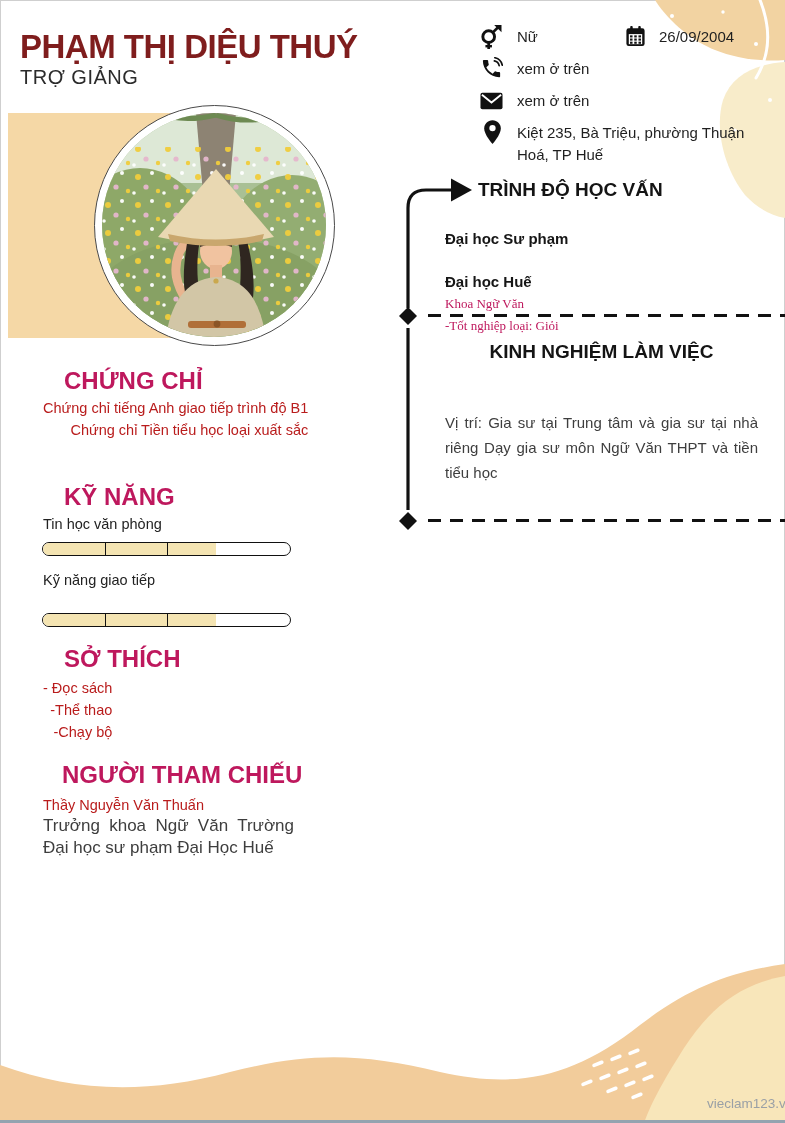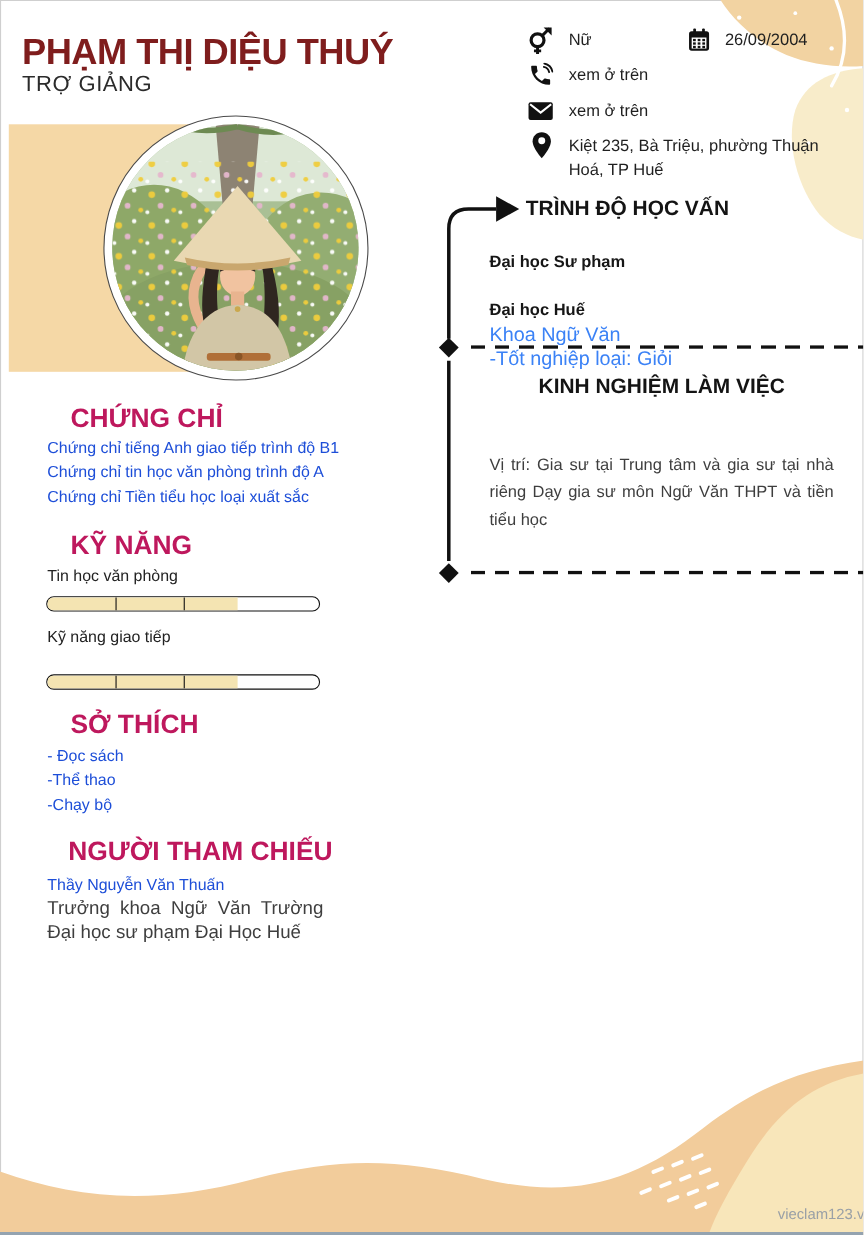--- a/index.html
+++ b/index.html
@@ -17,31 +17,31 @@
   .job-title{left:20px;top:66px;font-size:20px;font-weight:400;color:#2b2b2b;letter-spacing:0.5px;}
   
   .photo-ring{left:94px;top:105px;width:241px;height:241px;border-radius:50%;
     background:#fff;border:1.5px solid #4a4a4a;box-sizing:border-box;}
   .photo-svg{position:absolute;left:7px;top:7px;}
   
   .contact-icon{width:24px;height:24px;}
   .contact-text{font-size:15px;color:#1f1f1f;}
   
   .sec-h{font-size:24px;font-weight:700;color:#be185d;white-space:nowrap;}
-  .body-text{font-size:14.5px;color:#1d4ed8;line-height:22px;white-space:nowrap;}
+  .body-text{font-size:14.5px;color:#b91c1c;line-height:22px;white-space:nowrap;text-align:right;}
   .body-par{font-size:17px;color:#3e3e3e;line-height:21.5px;text-align:justify;}
   
   .skill-label{font-size:14.5px;color:#222;}
   .skill-bar{width:249px;height:14px;border:1.2px solid #111;border-radius:9px;
     background:#fff;overflow:hidden;position:relative;box-sizing:border-box;}
   .skill-fill{height:100%;background:#f4e4b2;}
   .skill-tick{position:absolute;top:0;width:1.5px;height:100%;background:#111;}
   
   .edu-bold{font-size:15px;font-weight:700;color:#161616;line-height:22px;white-space:nowrap;margin-top:21px;}
-  .edu-line{font-size:18px;color:#3b82f6;line-height:22px;white-space:nowrap;}
+  .edu-line{font-size:13px;color:#be185d;line-height:22px;white-space:nowrap;font-family:Liberation Serif, serif;}
   .dash-sep{height:3px;background:repeating-linear-gradient(90deg,#111 0 13px,transparent 13px 22px);}
   .exp-heading{font-size:19px;font-weight:700;color:#141414;text-align:center;}
   .edu-heading{font-size:19px;font-weight:700;color:#141414;white-space:nowrap;}
   
   .watermark{font-size:13.5px;color:#9aa0a6;white-space:nowrap;}
 </style>
 </head>
 <body>
 
 <div class="page">
@@ -168,21 +168,20 @@
 
   <svg class="abs contact-icon" style="left:483px;top:119px;width:19px;height:26px;" viewBox="0 0 24 32">
     <path d="M12,1 C5.9,1 1.5,5.6 1.5,11.5 C1.5,19.5 12,31 12,31 S22.5,19.5 22.5,11.5 C22.5,5.6 18.1,1 12,1 Z" fill="#111"></path>
     <circle cx="12" cy="11" r="4" fill="#fff"></circle>
   </svg>
   <div class="abs contact-text" style="left:517px;top:122px;width:252px;line-height:22px;white-space:normal;">Kiệt 235, Bà Triệu, phường Thuận Hoá, TP Huế</div>
 
   <div class="abs sec-h" style="left:64px;top:367px;">CHỨNG CHỈ</div>
   <div class="abs" style="left:43px;top:397px;">
     <div class="body-text">Chứng chỉ tiếng Anh giao tiếp trình độ B1</div>
-    <div class="body-text">Chứng chỉ tin học văn phòng trình độ A</div>
     <div class="body-text">Chứng chỉ Tiền tiểu học loại xuất sắc</div>
   </div>
 
   <div class="abs sec-h" style="left:64px;top:483px;">KỸ NĂNG</div>
   <div class="abs skill-label" style="left:43px;top:516px;">Tin học văn phòng</div>
   <div class="abs skill-bar" style="left:42px;top:542px;">
     <div class="skill-fill" style="width: 70%;"></div>
     <div class="skill-tick" style="left:25%;"></div>
     <div class="skill-tick" style="left:50%;"></div>
   </div>

